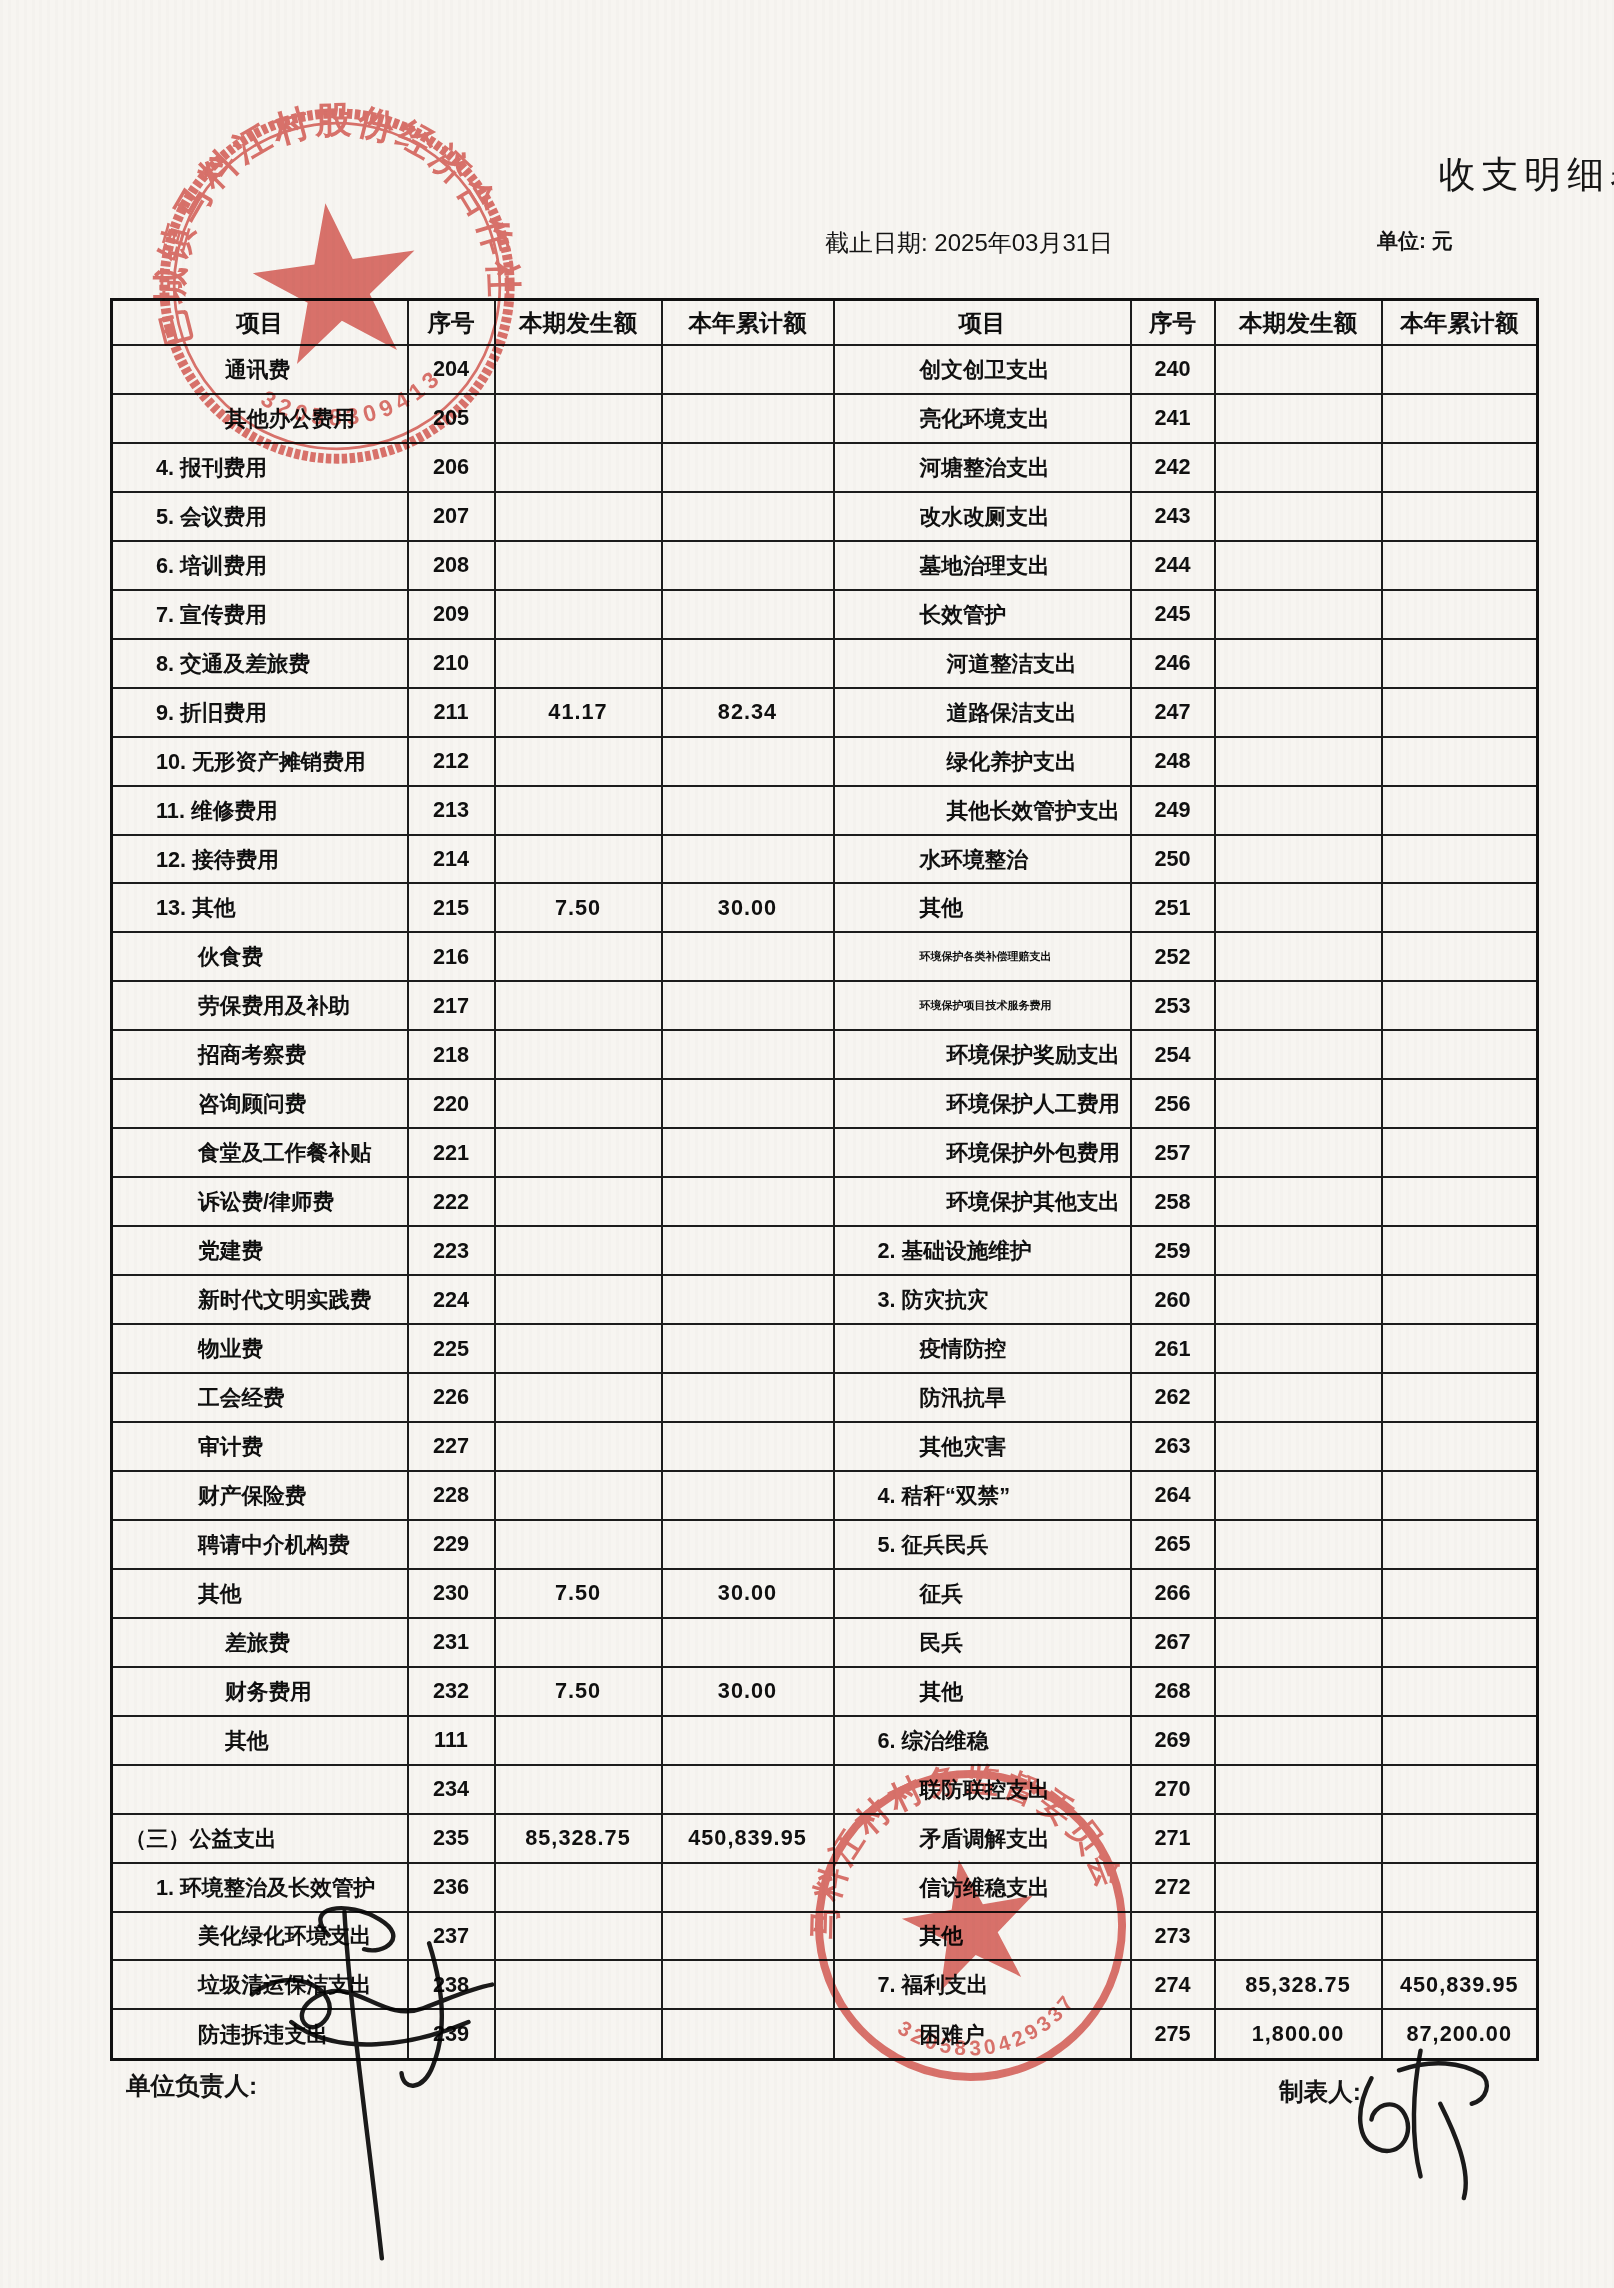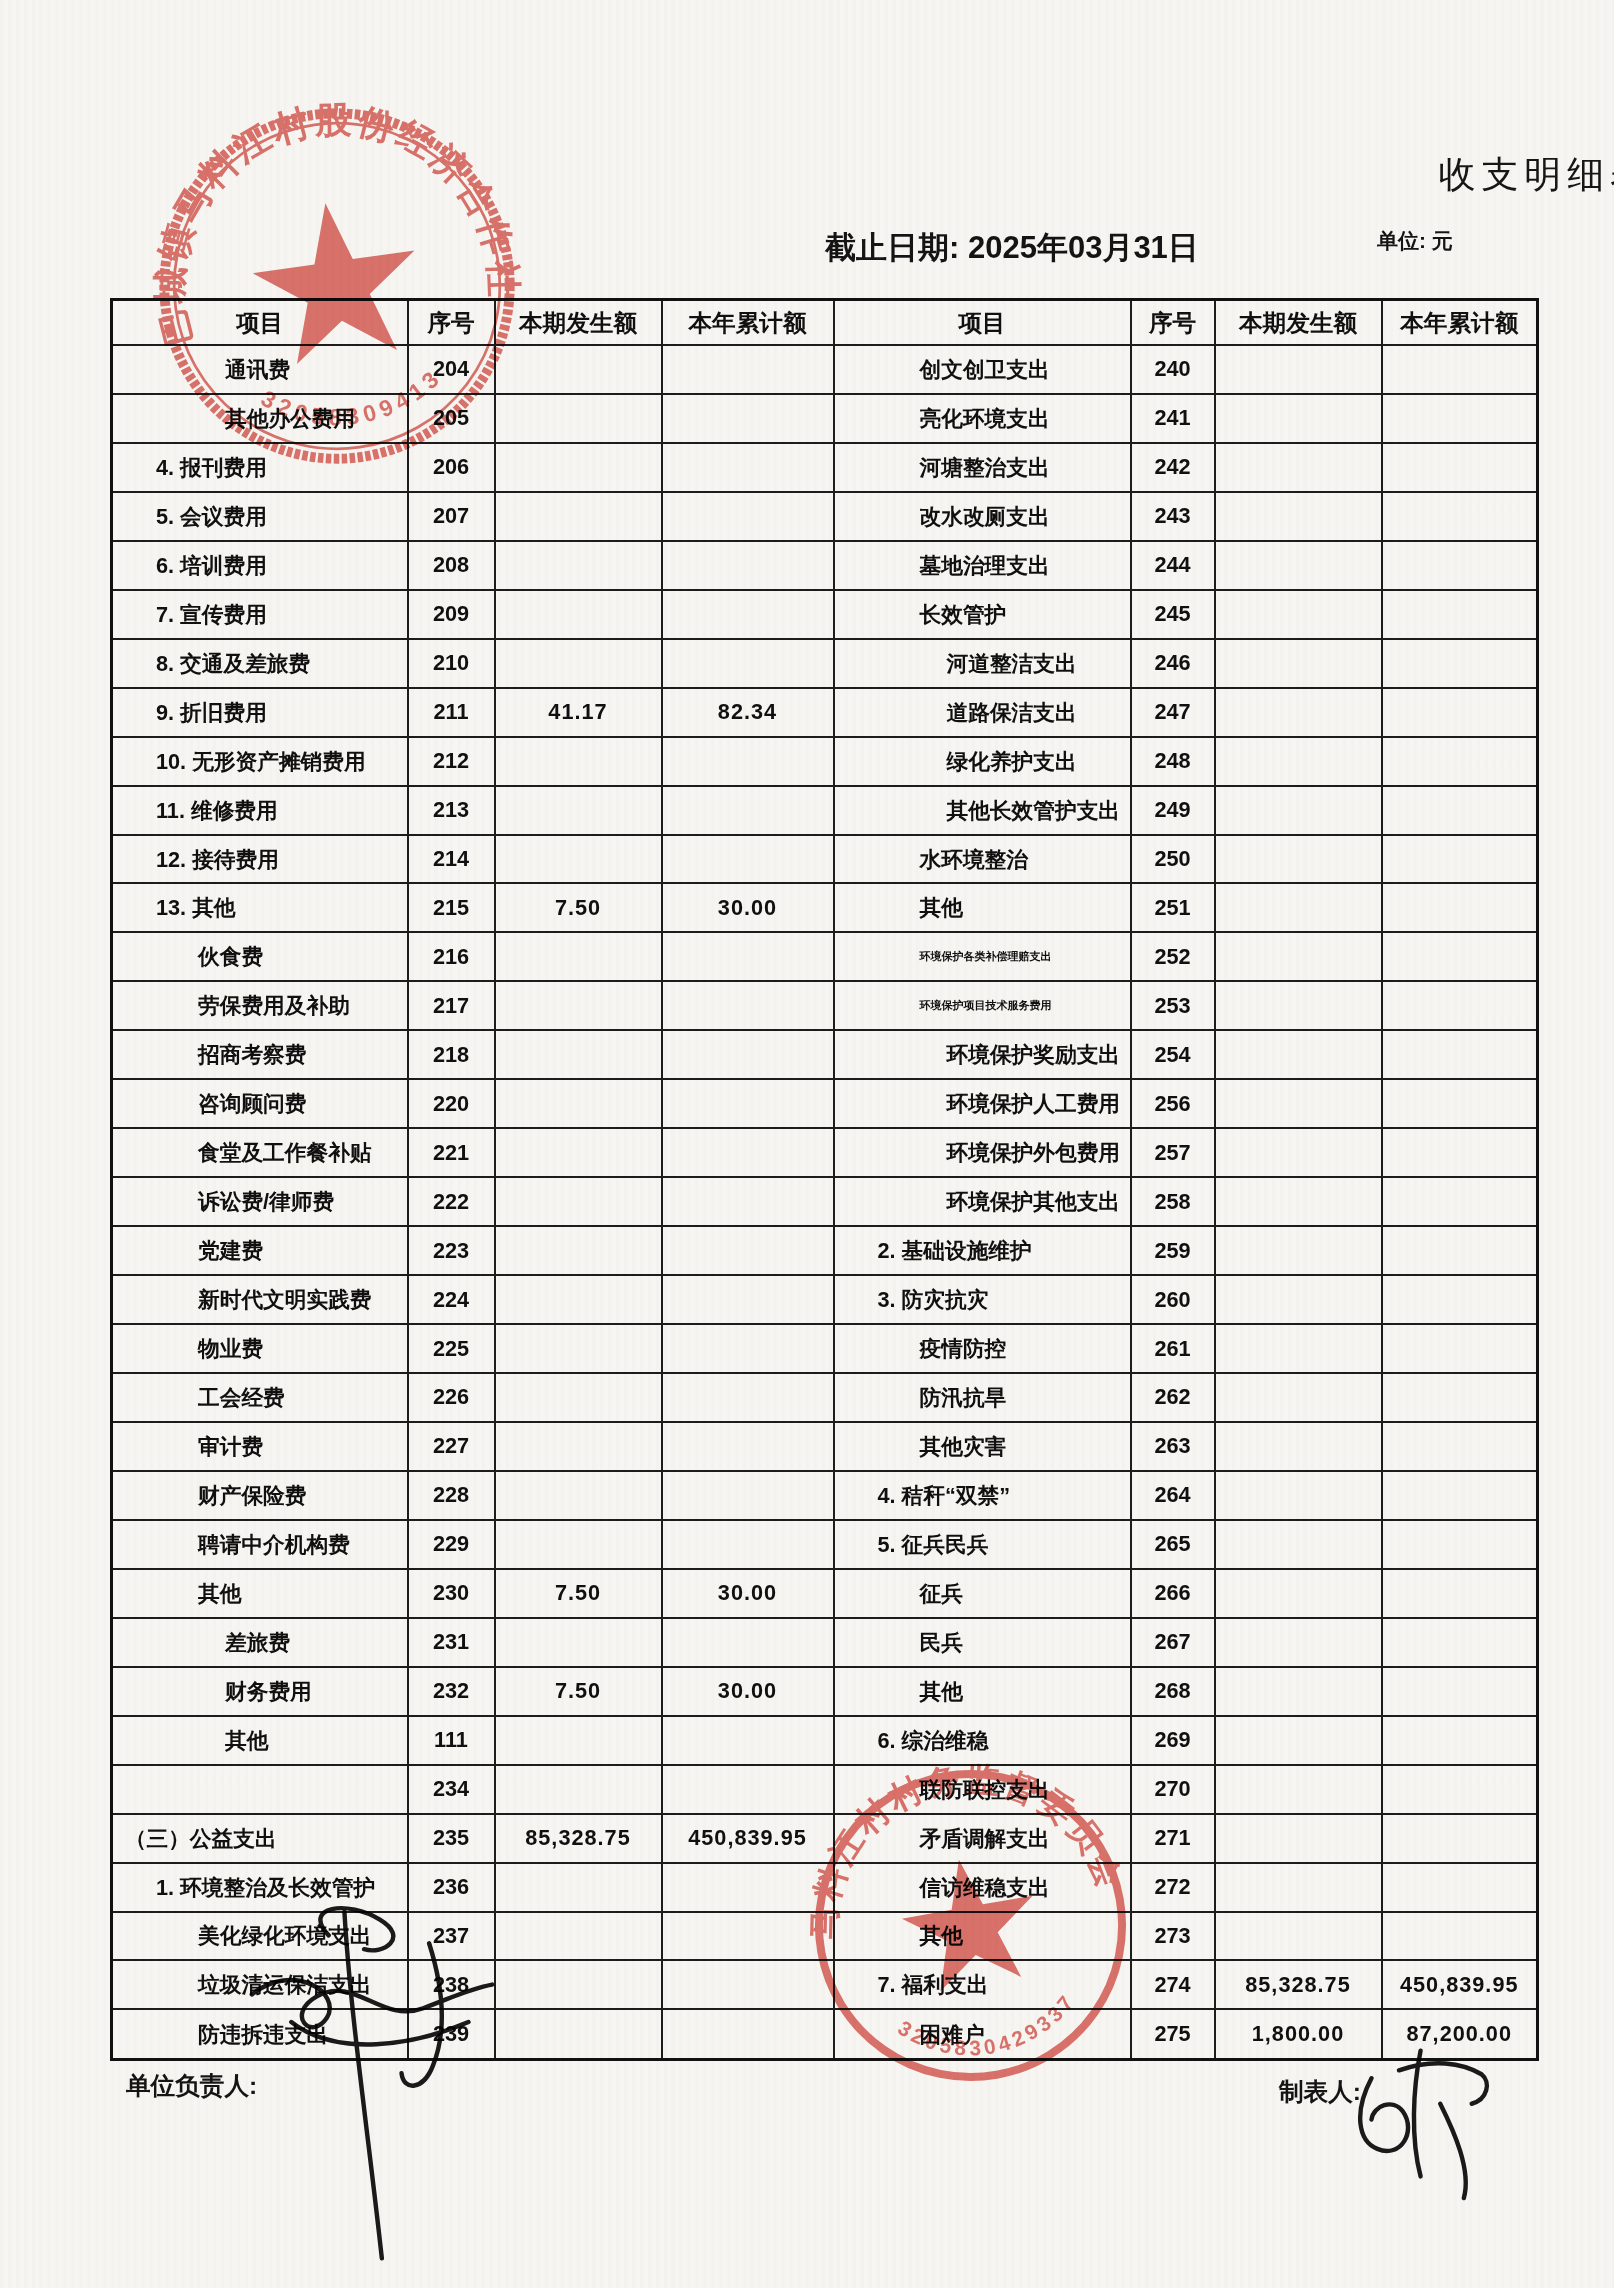--- a/index.html
+++ b/index.html
@@ -1,21 +1,21 @@
 <!DOCTYPE html>
 <html><head>
 <meta charset="utf-8">
 <style>
   html,body{margin:0;padding:0;}
   body{background:#d8d6d2;font-family:"Liberation Sans","DejaVu Sans",sans-serif;}
   .page{position:relative;width:1615px;height:2288px;margin:0 auto;background:#f7f5f1;overflow:hidden;
         background-image:repeating-linear-gradient(90deg,rgba(60,55,50,0.015) 0 3px,rgba(0,0,0,0) 3px 7.9px);}
   .title{position:absolute;left:0;top:150px;width:100%;text-align:right;font-size:37px;font-weight:400;
          letter-spacing:5.9px;color:#161616;margin-left:38px;}
-  .date-label{position:absolute;left:825px;top:227px;font-size:31px;font-weight:700;color:#141414;}
+  .date-label{position:absolute;left:825px;top:227px;font-size:24px;font-weight:400;color:#141414;}
   .unit-label{position:absolute;left:1377px;top:227px;font-size:21px;font-weight:700;color:#141414;}
   table.sheet{position:absolute;left:110px;top:298px;width:1426px;height:1763px;border-collapse:collapse;
         table-layout:fixed;color:#101010;}
   table.sheet th,table.sheet td{border:2px solid #1c1c1c;padding:0;overflow:hidden;white-space:nowrap;}
   table.sheet{border:3px solid #111;}
   table.sheet th{font-size:23.6px;font-weight:700;height:43px;text-align:center;}
   td.item{text-align:left;font-weight:700;font-size:21.7px;}
   td.item.ind0{padding-left:11.8px;}
   td.item.ind1{padding-left:43px;}
   td.item.ind2{padding-left:85px;}

